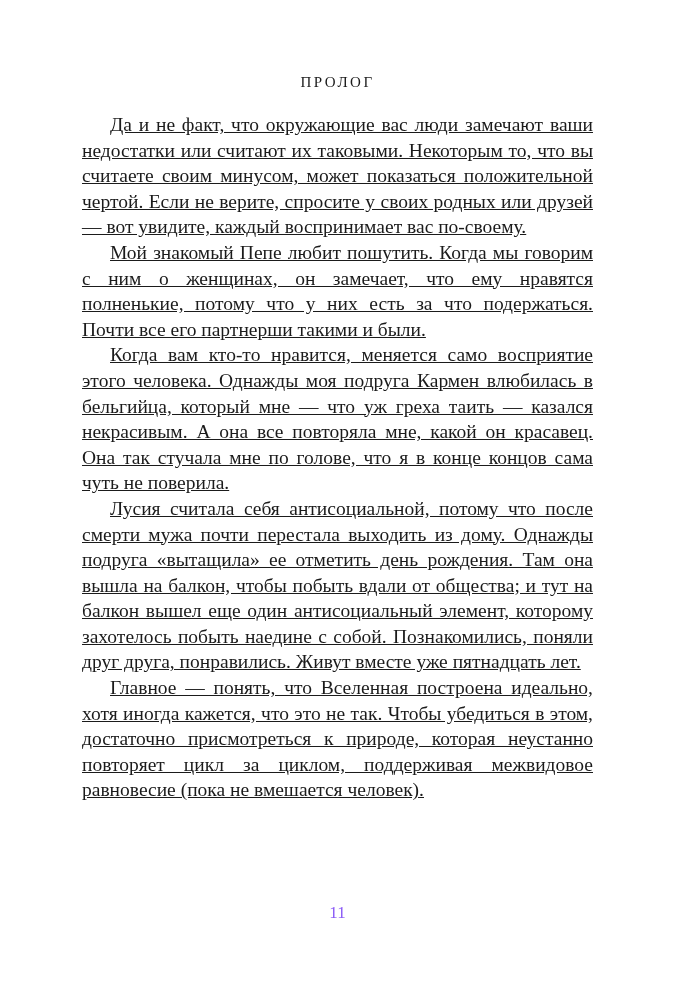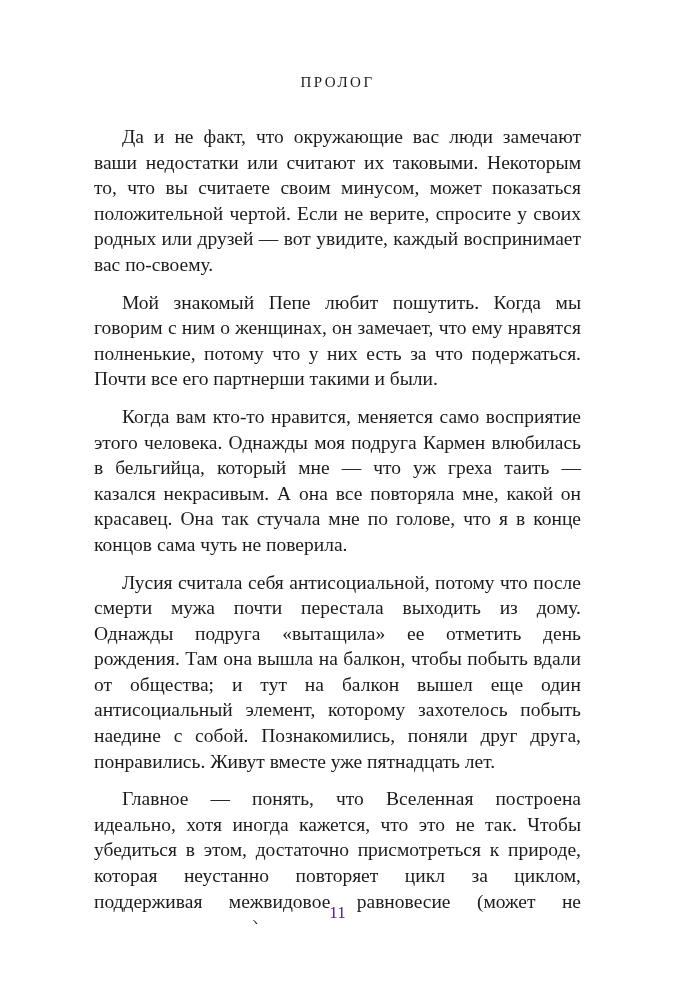--- a/index.html
+++ b/index.html
@@ -31,44 +31,45 @@
       position: absolute;
       top: 112px;
       left: 82px;
       width: 511px;
       font-size: 19.5px;
       line-height: 25.6px;
       text-align: justify;
       color: #1b1b1b;
     }
     .text-block p {
-      margin: 12px;
+      margin: 0;
       padding: 0;
       text-indent: 28px;
+      text-decoration: underline;
     }
     .page-number {
       position: absolute;
       top: 903px;
       left: 0;
       width: 100%;
       text-align: center;
       font-size: 17px;
-      color: #4c1d95;
+      color: #8b5cf6;
     }
   </style>
 </head>
 <body>
 
 <div class="book-page">
 
   <div class="chapter-header">ПРОЛОГ</div>
 
   <div class="text-block">
     <p>Да и не факт, что окружающие вас люди замечают ваши недостатки или считают их таковыми. Некоторым то, что вы считаете своим минусом, может показаться положительной чертой. Если не верите, спросите у своих родных или друзей — вот увидите, каждый воспринимает вас по-своему.</p>
     <p>Мой знакомый Пепе любит пошутить. Когда мы говорим с ним о женщинах, он замечает, что ему нравятся полненькие, потому что у них есть за что подержаться. Почти все его партнерши такими и были.</p>
     <p>Когда вам кто-то нравится, меняется само восприятие этого человека. Однажды моя подруга Кармен влюбилась в бельгийца, который мне — что уж греха таить — казался некрасивым. А она все повторяла мне, какой он красавец. Она так стучала мне по голове, что я в конце концов сама чуть не поверила.</p>
     <p>Лусия считала себя антисоциальной, потому что после смерти мужа почти перестала выходить из дому. Однажды подруга «вытащила» ее отметить день рождения. Там она вышла на балкон, чтобы побыть вдали от общества; и тут на балкон вышел еще один антисоциальный элемент, которому захотелось побыть наедине с собой. Познакомились, поняли друг друга, понравились. Живут вместе уже пятнадцать лет.</p>
-    <p>Главное — понять, что Вселенная построена идеально, хотя иногда кажется, что это не так. Чтобы убедиться в этом, достаточно присмотреться к природе, которая неустанно повторяет цикл за циклом, поддерживая межвидовое равновесие (может не вмешается человек).</p>
+    <p>Главное — понять, что Вселенная построена идеально, хотя иногда кажется, что это не так. Чтобы убедиться в этом, достаточно присмотреться к природе, которая неустанно повторяет цикл за циклом, поддерживая межвидовое равновесие (пока не вмешается человек).</p>
   </div>
 
   <div class="page-number">11</div>
 
 </div>
 
 </body></html>

